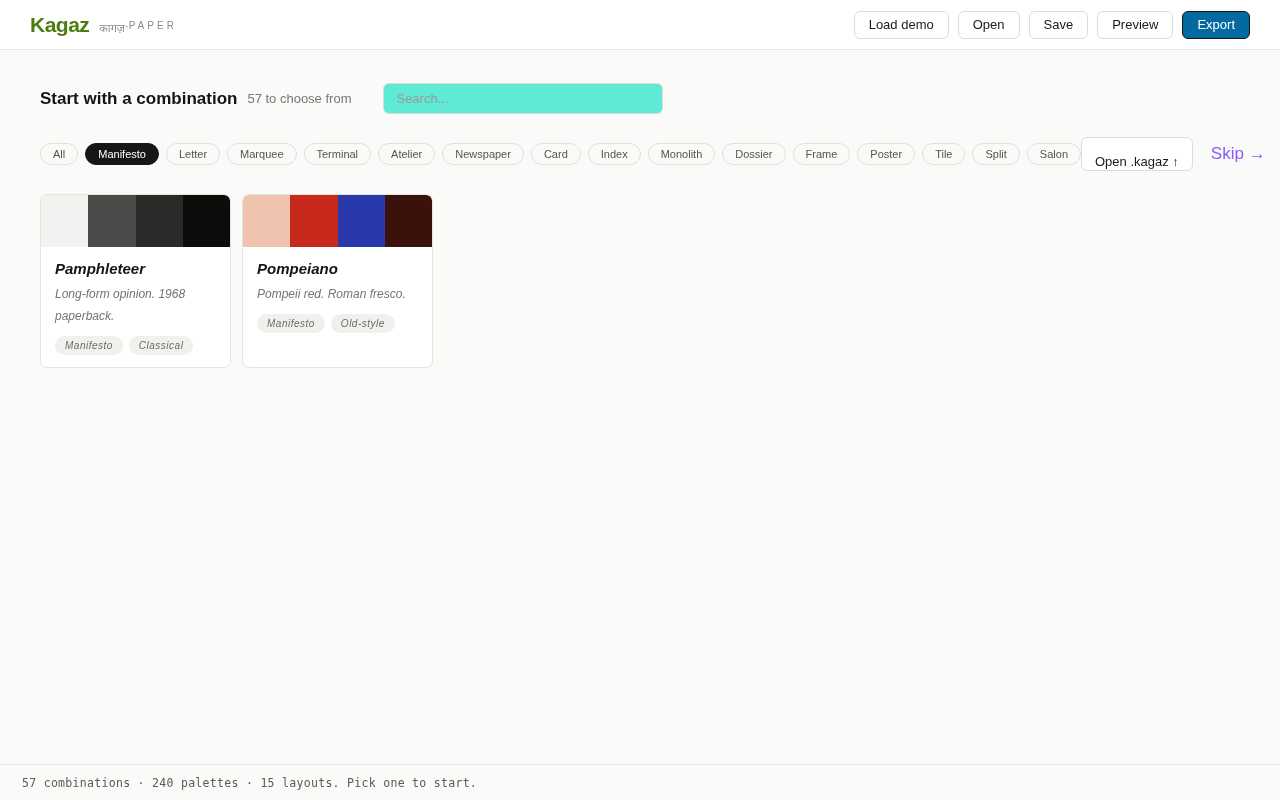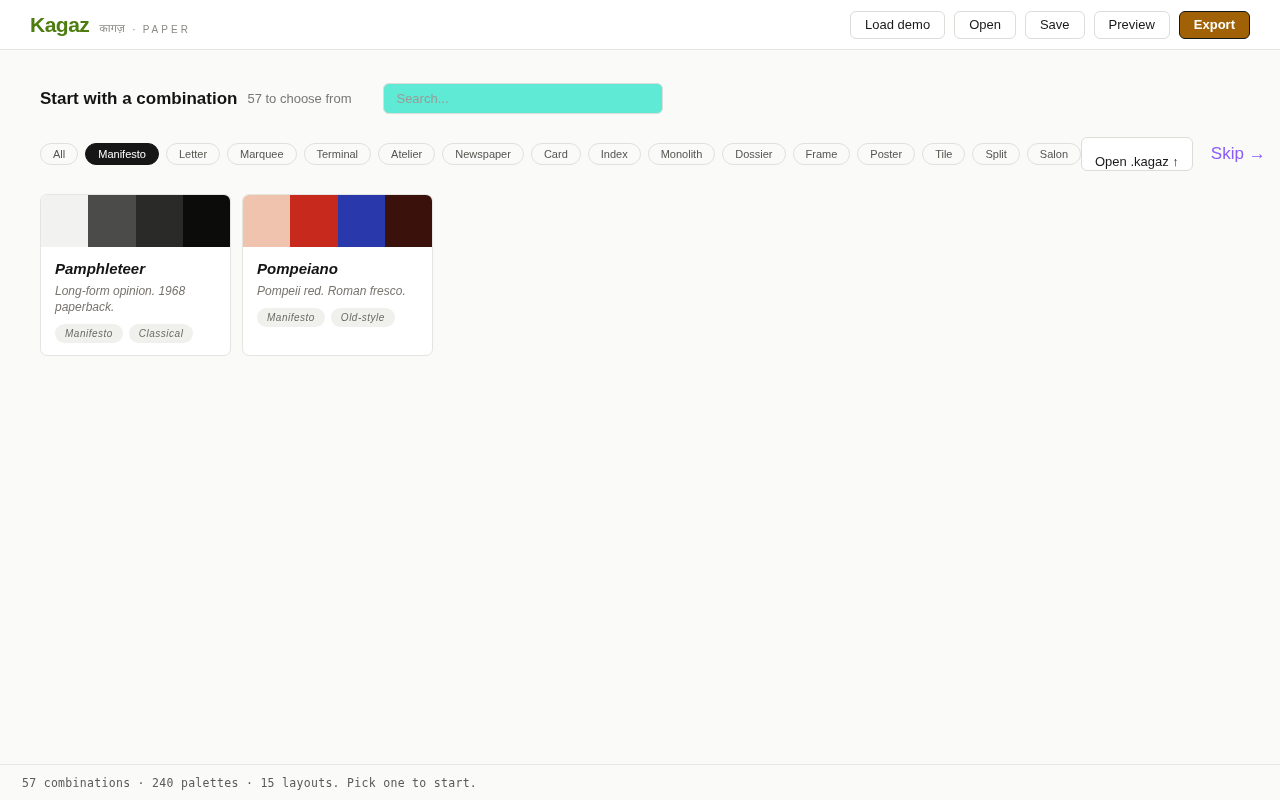--- a/index.html
+++ b/index.html
@@ -16,37 +16,37 @@
     height: 50px;
     background: #ffffff;
     border-bottom: 1px solid #e6e6e4;
     display: flex;
     align-items: center;
     justify-content: space-between;
     padding: 0 30px 0 30px;
   }
   .logo-wrap { display: flex; align-items: baseline; gap: 10px; }
   .logo-main { font-size: 21px; font-weight: bold; letter-spacing: -0.5px; color: #4d7c0f; }
-  .logo-sub { display: flex; align-items: flex-end; gap: 7px; color: #8a8a86; }
+  .logo-sub { display: flex; align-items: flex-start; color: #8a8a86; }
   .logo-hindi { font-size: 11px; }
   .logo-dot { font-size: 11px; }
   .logo-suffix { font-size: 10px; letter-spacing: 3px; }
   .header-actions { display: flex; gap: 9px; }
   .hbtn {
     font-family: "Liberation Sans", sans-serif;
     font-size: 13px;
     color: #1a1a1a;
     background: #ffffff;
     border: 1px solid #dcdcd9;
     border-radius: 6px;
     height: 28px;
     padding: 0 14px;
     cursor: pointer;
   }
-  .hbtn.primary { background: #a16207; color: #ffffff; border-color: #161616; font-weight: bold; }
+  .hbtn.primary { background: #0369a1; color: #ffffff; border-color: #161616; }
 
   
   .main { padding: 33px 40px 0 40px; }
   .title-row { display: flex; align-items: center; }
   .page-title { font-size: 17px; font-weight: bold; color: #141414; }
   .count-label { font-size: 13px; color: #777774; margin-left: 10px; }
   .search-input {
     font-family: "Liberation Sans", sans-serif;
     margin-left: 32px;
     width: 280px;
@@ -99,21 +99,21 @@
     border-radius: 7px;
     overflow: hidden;
     cursor: pointer;
     display: flex;
     flex-direction: column;
   }
   .swatches { display: flex; height: 52px; }
   .swatch { flex: 1; }
   .card-body { padding: 13px 14px 12px 14px; font-style: italic; }
   .card-title { font-size: 15px; font-weight: bold; color: #141414; }
-  .card-desc { font-size: 12px; color: #77736d; line-height: 16px; margin-top: 6px; }
+  .card-desc { font-size: 12px; color: #77736d; line-height: 22px; margin-top: 6px; }
   .card-tags { display: flex; gap: 6px; margin-top: 9px; }
   .tag {
     font-size: 10px;
     letter-spacing: 0.5px;
     color: #6b6b64;
     background: #f0f0ed;
     border-radius: 999px;
     padding: 4px 10px;
     white-space: nowrap;
   }

